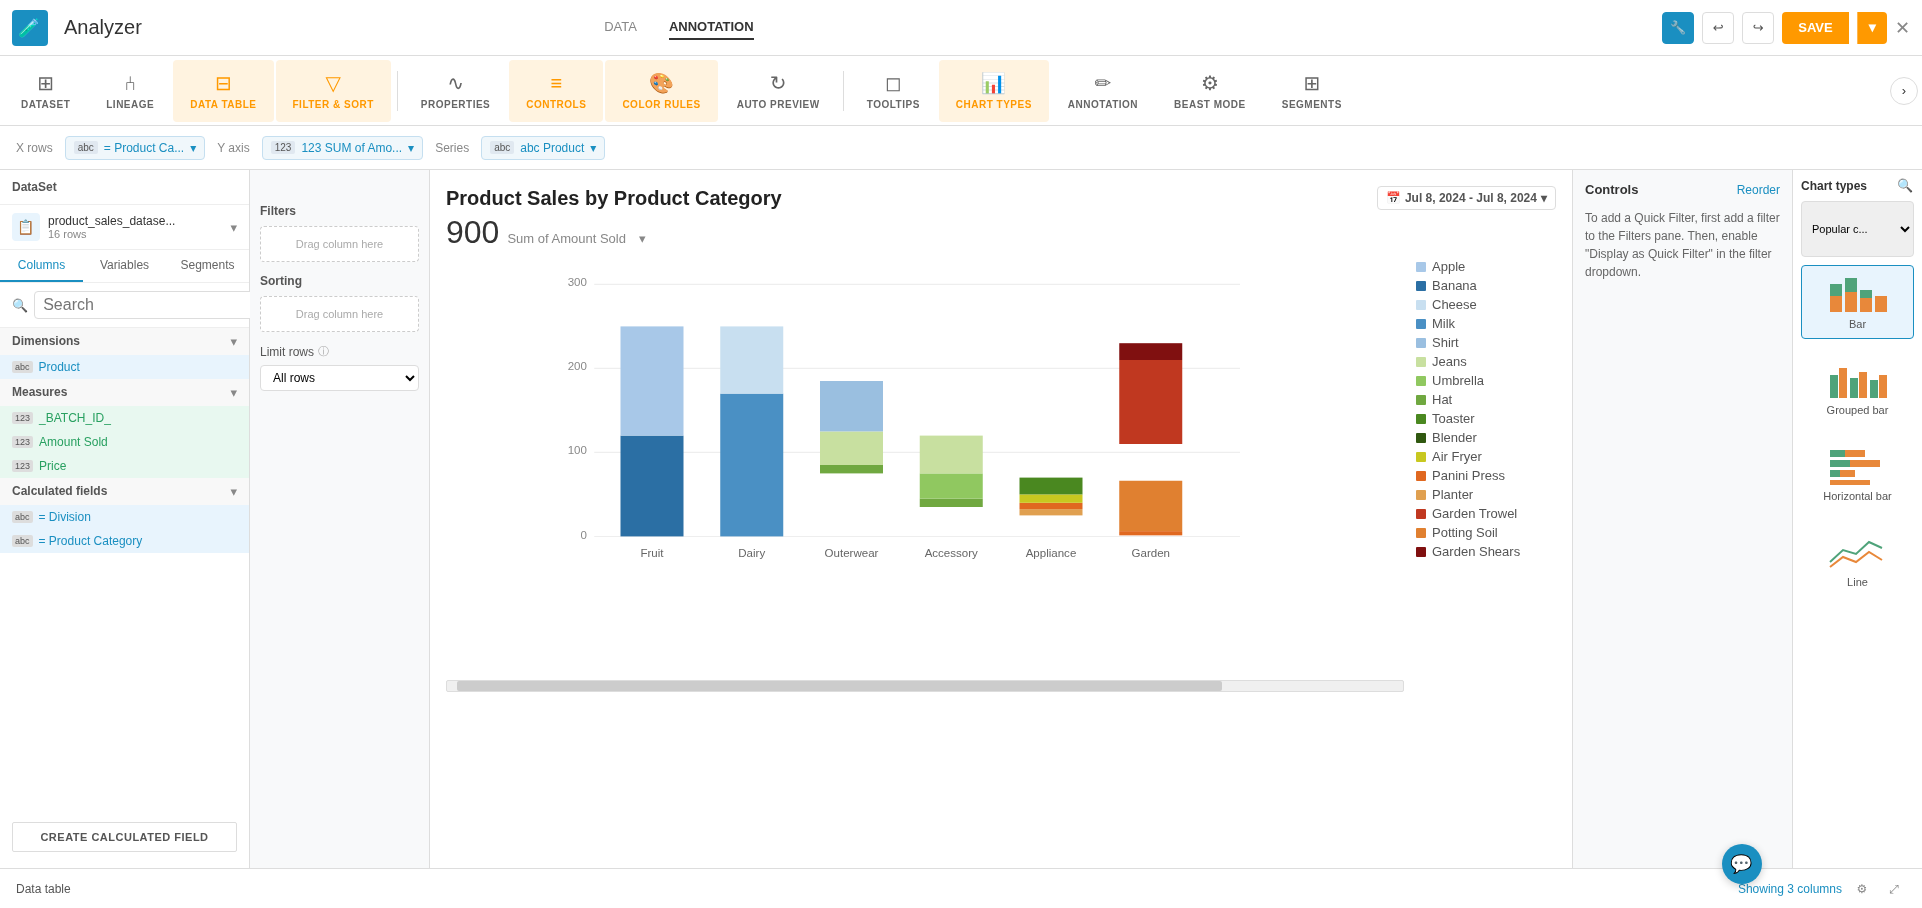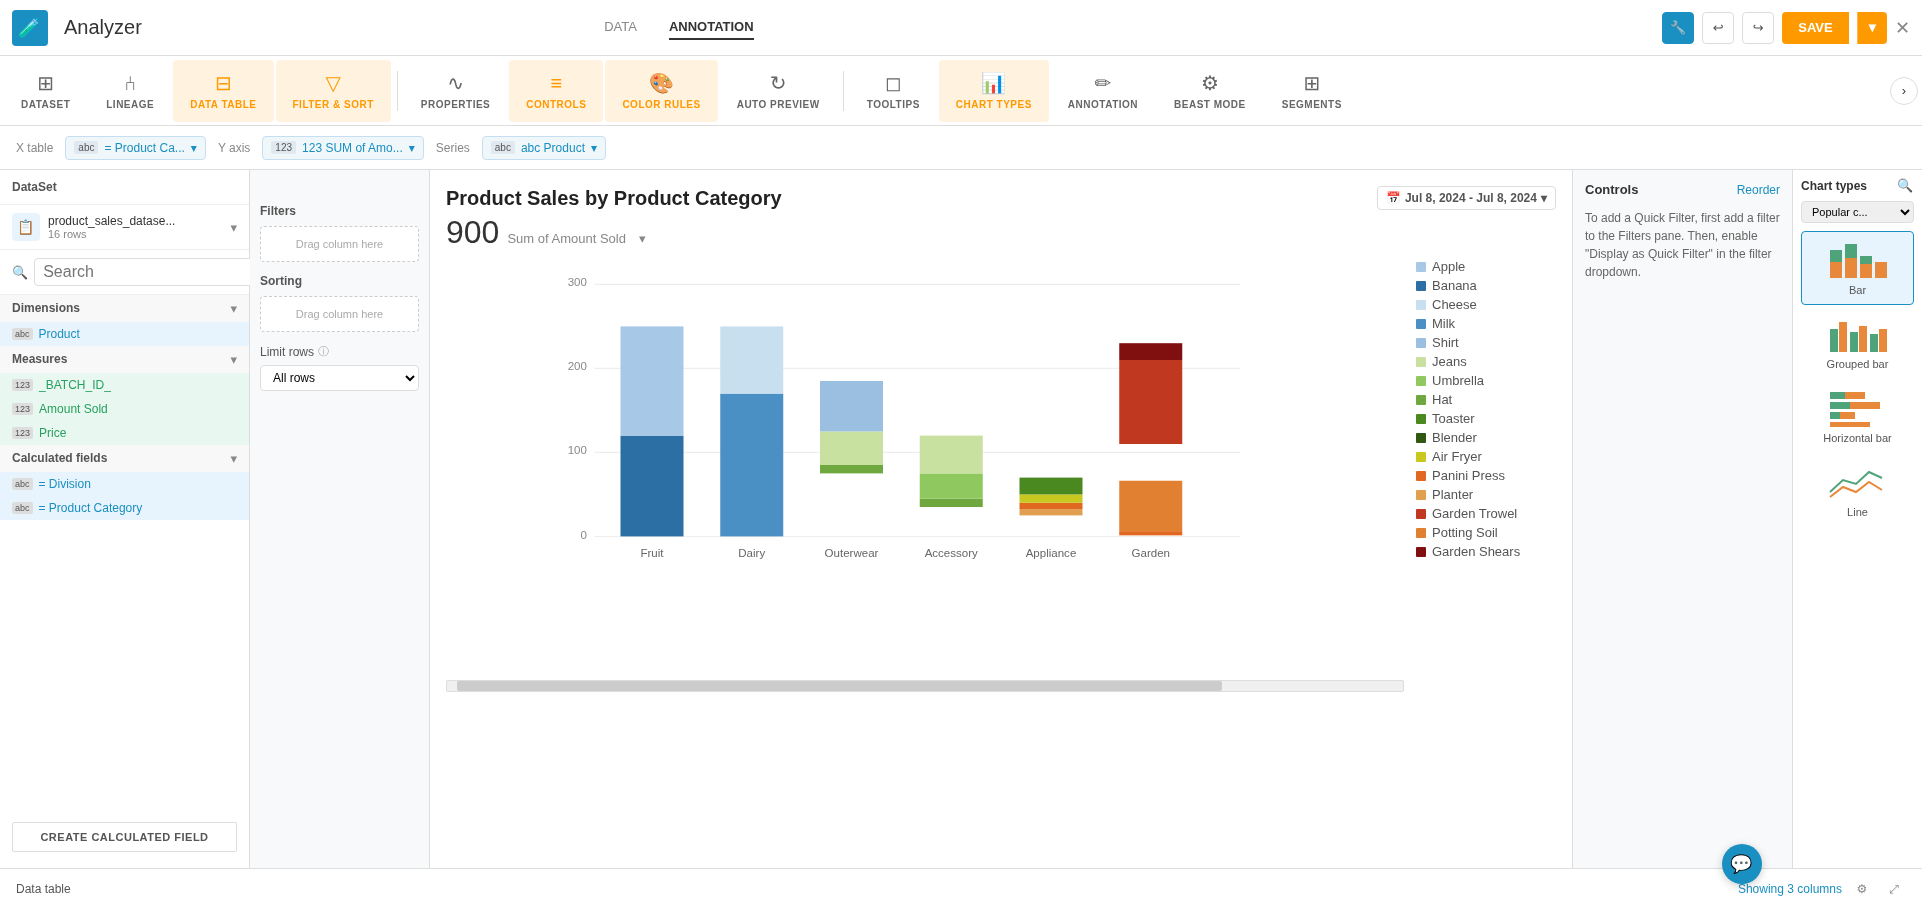--- a/index.html
+++ b/index.html
@@ -83,22 +83,22 @@
     .controls-panel { width: 220px; background: #f8f9fa; border-left: 1px solid #ddd; padding: 12px; flex-shrink: 0; }
     .controls-header { display: flex; align-items: center; justify-content: space-between; margin-bottom: 12px; }
     .controls-title { font-size: 13px; font-weight: 600; color: #333; }
     .reorder-link { font-size: 12px; color: #1a8fc1; cursor: pointer; }
     .controls-info { font-size: 12px; color: #666; line-height: 1.5; }
 
     
     .chart-types-panel { width: 130px; background: #fff; border-left: 1px solid #ddd; padding: 8px; flex-shrink: 0; overflow-y: auto; }
     .chart-types-header { display: flex; align-items: center; justify-content: space-between; margin-bottom: 8px; }
     .chart-types-title { font-size: 12px; font-weight: 600; color: #333; }
-    .chart-type-select { border: 1px solid #ddd; padding: 3px 6px; border-radius: 4px; font-size: 11px; width: 100%; margin-bottom: 8px; cursor: pointer; }
-    .chart-type-item { display: flex; flex-direction: column; align-items: center; gap: 4px; padding: 8px 4px; cursor: pointer; border: 1px solid transparent; border-radius: 4px; margin-bottom: 0; }
+    .chart-type-select { border: 1px solid #ddd; padding: 20px 6px; border-radius: 4px; font-size: 11px; width: 100%; margin-bottom: 8px; cursor: pointer; }
+    .chart-type-item { display: flex; flex-direction: column; align-items: center; gap: 4px; padding: 8px 4px; cursor: pointer; border: 1px solid transparent; border-radius: 4px; margin-bottom: 12px; }
     .chart-type-item.active { border: 1px solid #1a8fc1; background: #e8f4fd; }
     .chart-type-icon { width: 60px; height: 40px; display: flex; align-items: flex-end; justify-content: center; gap: 2px; }
     .chart-type-label { font-size: 11px; color: #555; text-align: center; }
 
     
     .bottom-bar { height: 40px; background: #fff; border-top: 1px solid #ddd; display: flex; align-items: center; padding: 0 16px; justify-content: space-between; }
     .bottom-label { font-size: 12px; color: #555; }
     .bottom-right { display: flex; align-items: center; gap: 8px; font-size: 12px; color: #1a8fc1; }
     .bottom-icon-btn { width: 24px; height: 24px; display: flex; align-items: center; justify-content: center; cursor: pointer; color: #888; }
 
@@ -181,21 +181,21 @@
     <span class="label">BEAST MODE</span>
   </div>
   <div class="toolbar-item">
     <span class="icon">⊞</span>
     <span class="label">SEGMENTS</span>
   </div>
   <div class="toolbar-nav-btn">›</div>
 </div>
 
 <div class="axis-row">
-  <span class="axis-label">X table</span>
+  <span class="axis-label">X rows</span>
   <div class="axis-select">
     <span class="badge">abc</span>
     <span>= Product Ca...</span>
     <span>▾</span>
   </div>
   <span class="axis-label">Y axis</span>
   <div class="axis-select">
     <span class="badge">123</span>
     <span>123 SUM of Amo...</span>
     <span>▾</span>
@@ -212,20 +212,25 @@
 
   <div class="left-panel">
     <div class="left-panel-header">DataSet</div>
     <div class="dataset-row">
       <div class="dataset-icon">📋</div>
       <div>
         <div class="dataset-name">product_sales_datase...</div>
         <div class="dataset-rows">16 rows</div>
       </div>
       <span style="margin-left:auto;color:#888;">▾</span>
+    </div>
+    <div class="tabs-row">
+      <div class="panel-tab active">Columns</div>
+      <div class="panel-tab">Variables</div>
+      <div class="panel-tab">Segments</div>
     </div>
     <div class="search-row">
       <span style="color:#888;">🔍</span>
       <input class="search-input" type="text" placeholder="Search" style="">
       <div class="filter-icon-btn">▽</div>
     </div>
     <div class="section-header">
       <span class="section-title">Dimensions</span>
       <span style="color:#888;">▾</span>
     </div>

